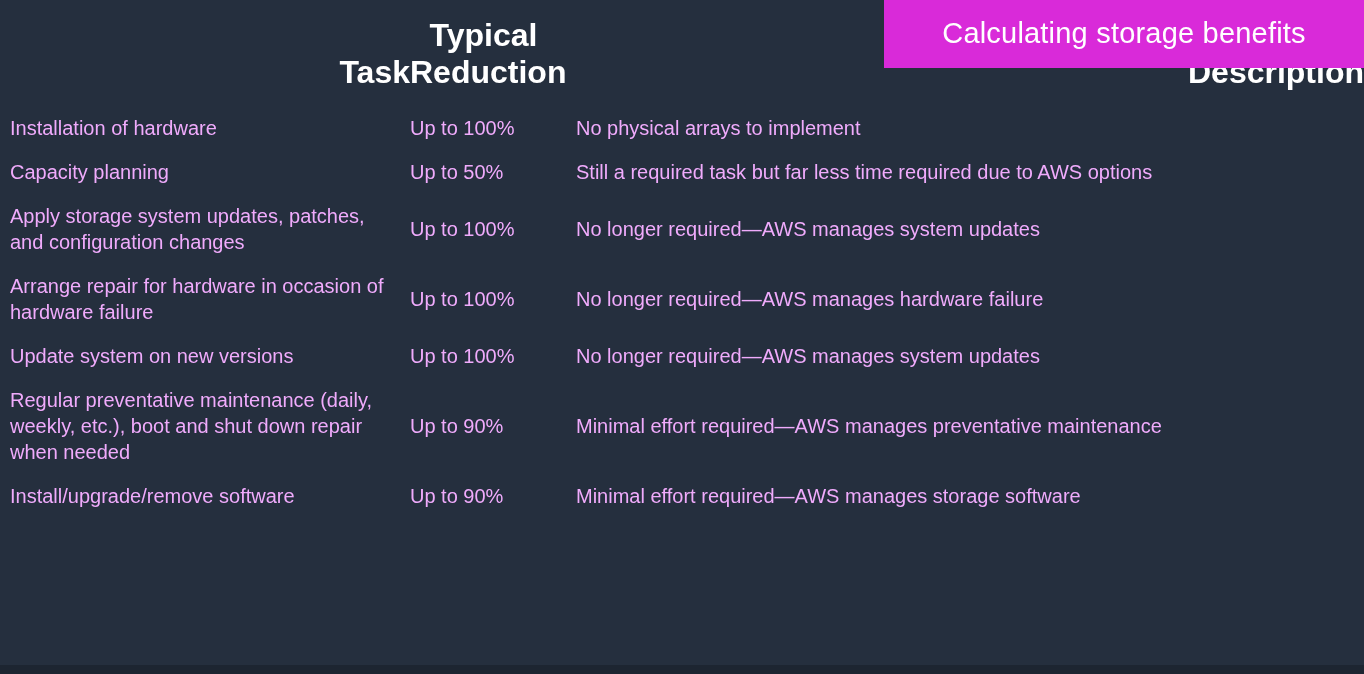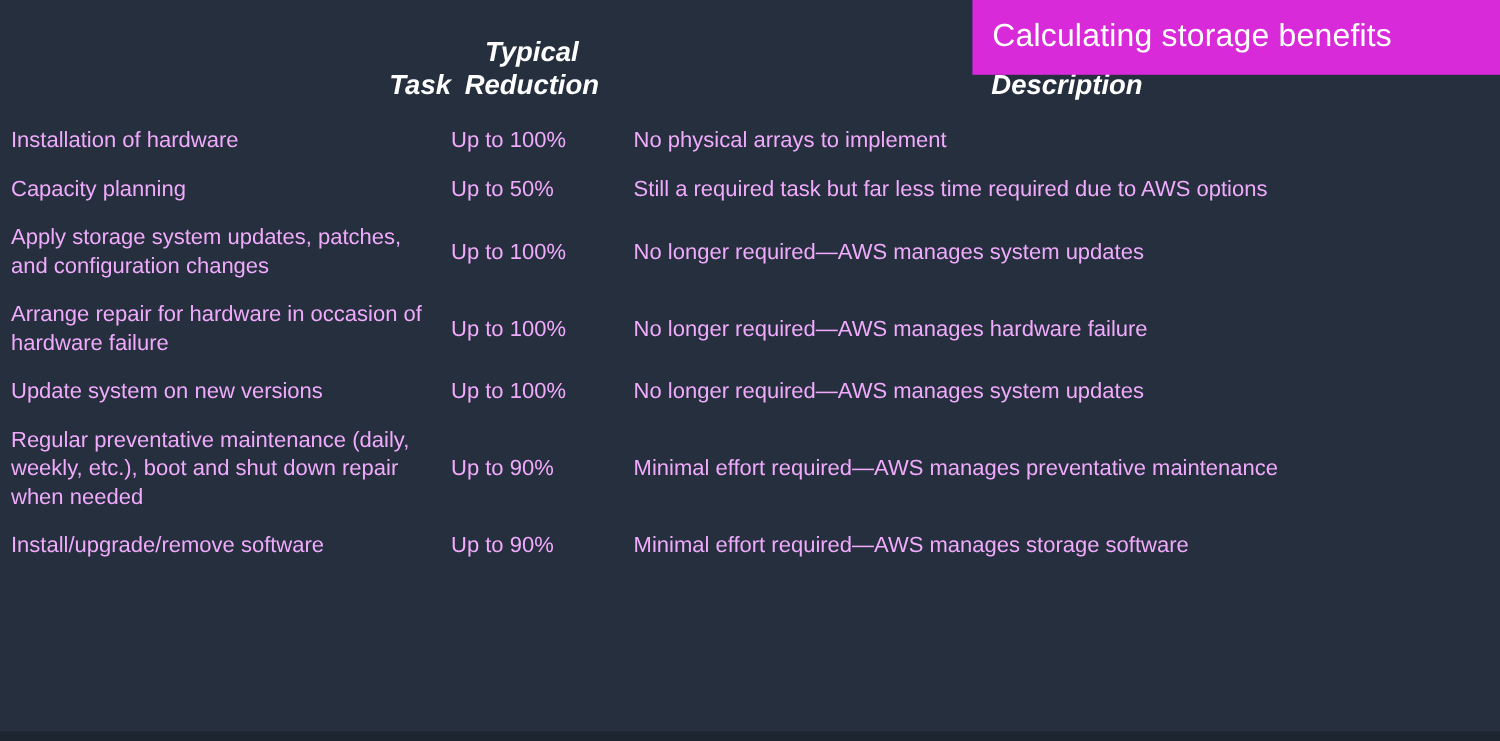--- a/index.html
+++ b/index.html
@@ -38,23 +38,23 @@
   
   #title-banner {
     position: absolute;
     left: 884px;
     top: 0;
     width: 480px;
     height: 68px;
     background: #d92ad9;
     display: flex;
     align-items: center;
-    justify-content: flex-start;
+    justify-content: center;
     box-sizing: border-box;
-    padding: 0 18px;
+    padding: 0 1px;
   }
   #title-banner .banner-text {
     color: #ffffff;
     font-size: 29px;
     font-weight: 300;
     letter-spacing: 0.2px;
     line-height: 1.15;
     white-space: nowrap;
   }
 
@@ -67,40 +67,39 @@
     border-collapse: collapse;
     table-layout: fixed;
   }
 
   col.col-task   { width: 410px; }
   col.col-red    { width: 158px; }
   col.col-desc   { width: 796px; }
 
   thead th {
     color: #ffffff;
-    font-size: 25px;
+    font-size: 32px;
     font-weight: 600;
     vertical-align: bottom;
     padding: 0;
     height: 92px;
     line-height: 1.18;
-    font-style: italic;
   }
   th.h-task {
     text-align: right;
     padding-left: 10px;
     padding-bottom: 14px;
   }
   th.h-red {
     text-align: center;
     padding-right: 11px;
     padding-bottom: 14px;
   }
   th.h-desc {
-    text-align: center;
+    text-align: right;
     padding-left: 8px;
     padding-bottom: 14px;
   }
 
   tbody td {
     color: #f0abfc;
     font-size: 20px;
     font-weight: 300;
     line-height: 1.30;
     vertical-align: middle;

